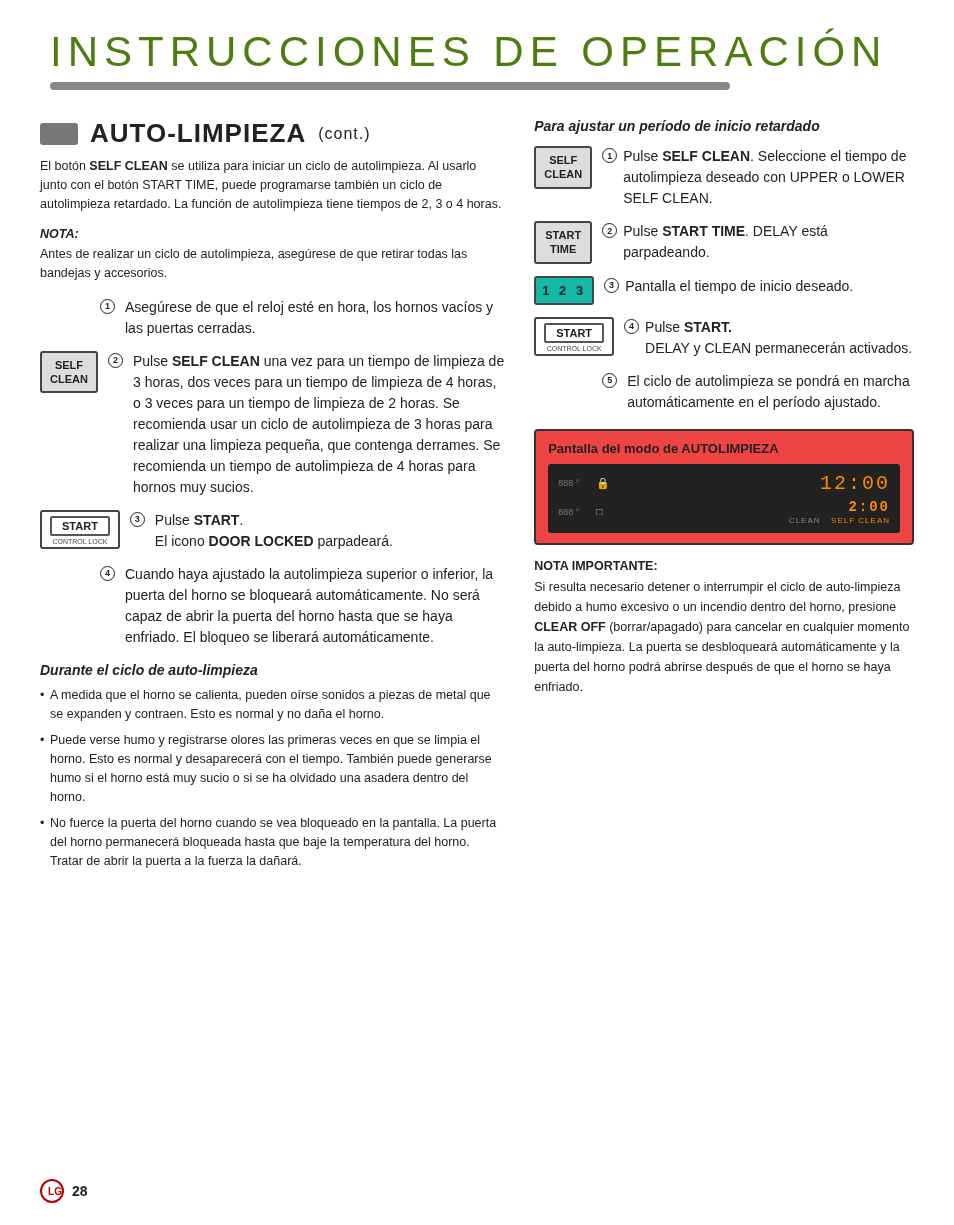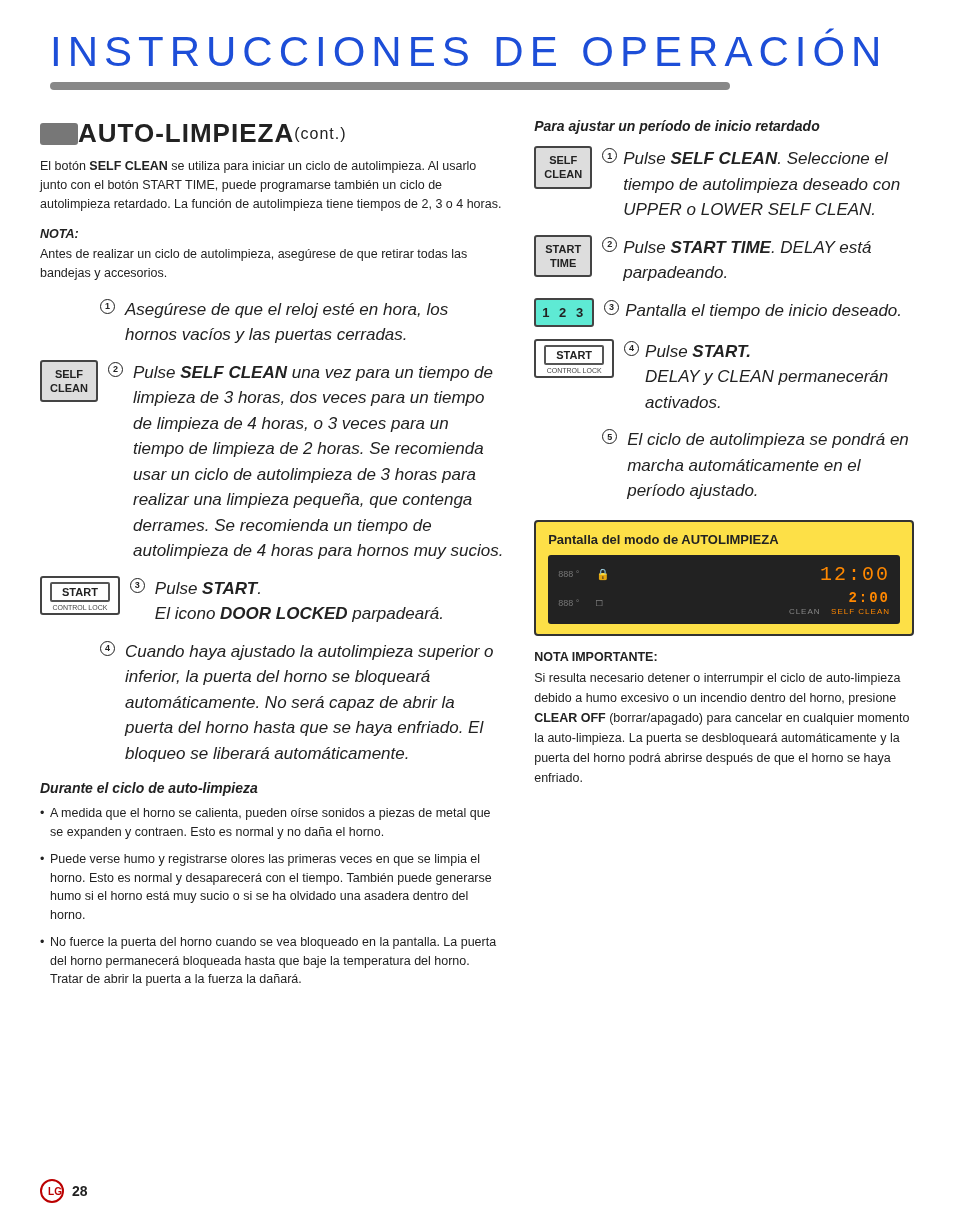--- a/index.html
+++ b/index.html
@@ -14,21 +14,21 @@
     }
 
     
     .page-header {
       padding: 28px 50px 10px 50px;
     }
     .page-title {
       font-size: 42px;
       font-weight: 300;
       letter-spacing: 6px;
-      color: #1d4ed8;
+      color: #4d7c0f;
       font-family: 'Arial Narrow', Arial, sans-serif;
       text-transform: uppercase;
     }
     .header-rule {
       height: 8px;
       background: #888;
       border-radius: 4px;
       margin: 6px 0 0 0;
       width: 680px;
     }
@@ -52,21 +52,21 @@
       min-width: 0;
     }
 
     
     .section-title {
       font-size: 26px;
       font-weight: 900;
       letter-spacing: 1px;
       display: flex;
       align-items: center;
-      gap: 0;
+      gap: 12px;
       margin-bottom: 8px;
     }
     .section-title-bar {
       display: inline-block;
       width: 38px;
       height: 22px;
       background: #777;
       border-radius: 3px;
     }
     .section-title-cont {
@@ -93,23 +93,22 @@
     }
 
     
     .step-row {
       display: flex;
       align-items: flex-start;
       margin-bottom: 12px;
       gap: 10px;
     }
     .step-text {
-      font-size: 17px;
+      font-size: 14px;
       line-height: 1.5;
-      font-style: italic;
     }
 
     
     .btn-visual {
       border: 2.5px solid #444;
       background: #ddd;
       border-radius: 3px;
       display: flex;
       align-items: center;
       justify-content: flex-start;
@@ -185,40 +184,40 @@
     .right-step-row {
       display: flex;
       align-items: flex-start;
       margin-bottom: 12px;
       gap: 10px;
     }
 
     
     .num-display {
       border: 2.5px solid #444;
-      background: #5eead4;
+      background: #14b8a6;
       border-radius: 3px;
       display: flex;
       align-items: center;
       justify-content: center;
       font-weight: bold;
       font-size: 13px;
       min-width: 58px;
       padding: 5px 6px;
       letter-spacing: 3px;
       flex-shrink: 0;
     }
 
     
     .autolimpieza-box {
       border: 2px solid #333;
       border-radius: 4px;
       padding: 10px 12px;
       margin-top: 16px;
-      background: #fde047;
+      background: #ef4444;
     }
     .autolimpieza-box-title {
       font-weight: bold;
       font-size: 13px;
       margin-bottom: 8px;
     }
     .display-screen {
       background: #222;
       border-radius: 3px;
       padding: 8px 10px;

